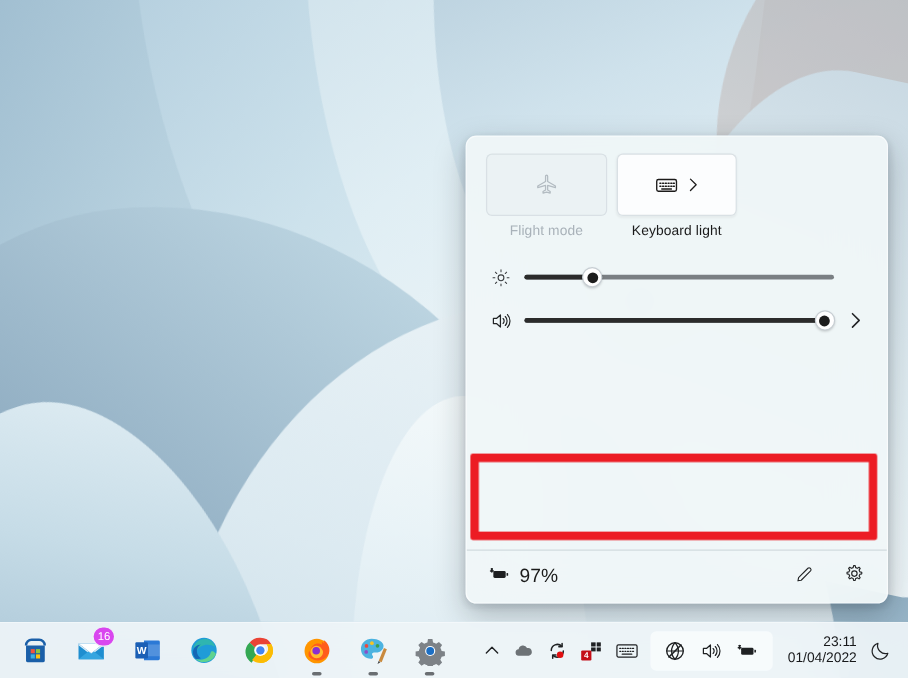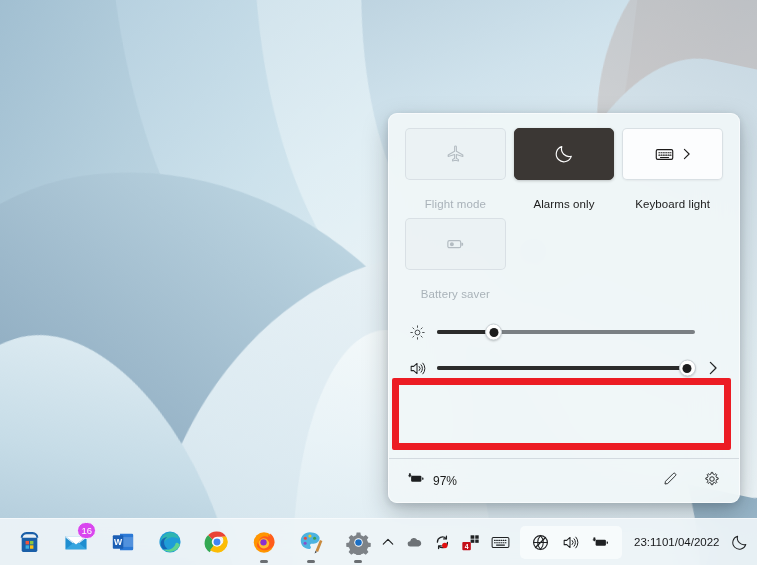--- a/index.html
+++ b/index.html
@@ -138,21 +138,21 @@
     box-shadow: 0 1px 3px rgba(0,0,0,0.22);
   }
   .tile svg { display: block; }
   .tile .glyph-stroke { stroke: #1c1b1a; }
   .tile.disabled .glyph-stroke { stroke: #b3bcc2; }
   .tile.active .glyph-stroke { stroke: #ffffff; }
   .tile .glyph-fill { fill: #1c1b1a; }
   .tile.disabled .glyph-fill { fill: #b3bcc2; }
 
   .tile-label {
-    margin-top: 18px;
+    margin-top: 7px;
     font-size: 11.5px;
     color: #1b1b1b;
     text-align: center;
     letter-spacing: .1px;
   }
   .tile-label.dim { color: #a9b2b9; }
 
   .sliders { margin-top: 14px; }
   .slider-row {
     display: flex; align-items: center;
@@ -208,21 +208,21 @@
 
   .qs-footer {
     margin-top: auto;
     border-top: 1px solid rgba(185,195,202,0.55);
     height: 44px;
     margin-left: -16px; margin-right: -16px;
     padding: 0 18px;
     display: flex; align-items: center; justify-content: space-between;
   }
   .battery-status { display: flex; align-items: center; gap: 7px; }
-  .battery-text { font-size: 12px; color: #1b1b1b; }
+  .battery-text { font-size: 16px; color: #1b1b1b; }
   .footer-actions { display: flex; align-items: center; gap: 24px; }
 
   
   #taskbar {
     position: absolute; left: 0; right: 0; bottom: 0;
     height: 47px;
     background: rgba(238,244,247,0.92);
     backdrop-filter: blur(20px);
     border-top: 1px solid rgba(255,255,255,0.5);
     display: flex; align-items: center;
@@ -265,21 +265,21 @@
     display: flex; align-items: center; gap: 11px;
     padding: 0 10px;
   }
   #tray-status {
     display: flex; align-items: center; gap: 11px;
     padding: 7px 11px;
     border-radius: 5px;
     background: rgba(250,252,253,0.75);
   }
   #clock {
-    display: flex; flex-direction: row;
+    display: flex; flex-direction: column;
     align-items: flex-end;
     line-height: 1.22;
     font-size: 11.5px;
     color: #17181a;
     padding: 0 10px 0 12px;
   }
   #dnd-icon { padding-right: 6px; display: flex; align-items: center; }
   .tray-ico { display: flex; align-items: center; justify-content: center; }
 </style>
 </head>
@@ -311,60 +311,38 @@
           <span>
             <svg width="21" height="21" viewBox="0 0 24 24" fill="none">
               <path class="glyph-stroke" d="M11 3.2a1 1 0 0 1 2 0v5.1l7.4 4.2v1.7L13 12v4.3l2.4 1.6v1.4L12 18.5l-3.4.8v-1.4L11 16.3V12l-7.4 2.2v-1.7L11 8.3z" stroke-width="1.2" stroke-linejoin="round"></path>
             </svg>
           </span>
         </div>
         <div class="tile-label dim">Flight mode</div>
       </div>
 
 
-      <div class="tile-cell">
-        <div class="tile active">
-          <span>
-            <svg width="22" height="22" viewBox="0 0 24 24" fill="none">
-              <path class="glyph-stroke" d="M20 14.4A8.4 8.4 0 0 1 9.6 4a8.4 8.4 0 1 0 10.4 10.4z" stroke-width="1.25" stroke-linejoin="round"></path>
-            </svg>
-          </span>
-        </div>
-        <div class="tile-label">Alarms only</div>
-      </div>
 
       <div class="tile-cell">
         <div class="tile">
           <span>
             <svg width="21" height="21" viewBox="0 0 24 24" fill="none">
               <rect class="glyph-stroke" x="2.6" y="6.4" width="18.8" height="11.2" rx="1.6" stroke-width="1.3"></rect>
               <path class="glyph-stroke" d="M5.6 10h1M8.2 10h1M10.8 10h1M13.4 10h1M16 10h1M18.4 10h1M5.6 12.8h1M8.2 12.8h1M10.8 12.8h1M13.4 12.8h1M16 12.8h1M18.4 12.8h1M7.4 15.4h9.2" stroke-width="1.35" stroke-linecap="round"></path>
             </svg>
           </span>
           <span>
             <svg width="11" height="14" viewBox="0 0 12 16" fill="none">
               <path class="glyph-stroke" d="M3.6 2.6 9 8l-5.4 5.4" stroke-width="1.25" stroke-linecap="round" stroke-linejoin="round"></path>
             </svg>
           </span>
         </div>
         <div class="tile-label">Keyboard light</div>
       </div>
 
-      <div class="tile-cell">
-        <div class="tile disabled">
-          <span>
-            <svg width="22" height="22" viewBox="0 0 24 24" fill="none">
-              <rect class="glyph-stroke" x="4.2" y="8.4" width="14" height="7.6" rx="1.6" stroke-width="1.3"></rect>
-              <path class="glyph-fill" d="M19 10.6h1.1a.8.8 0 0 1 .8.8v1.8a.8.8 0 0 1-.8.8H19z"></path>
-              <path class="glyph-fill" d="M8.6 10a2.2 2.2 0 0 1 0 4.4 2.2 2.2 0 0 1 0-4.4z"></path>
-            </svg>
-          </span>
-        </div>
-        <div class="tile-label dim">Battery saver</div>
-      </div>
 
 
     </div>
 
     <div class="sliders">
 
       <div class="slider-row">
         <span class="slider-icon">
           <svg width="17" height="17" viewBox="0 0 24 24" fill="none">
             <circle cx="12" cy="12" r="3.4" stroke="#3a3d40" stroke-width="1.3"></circle>

